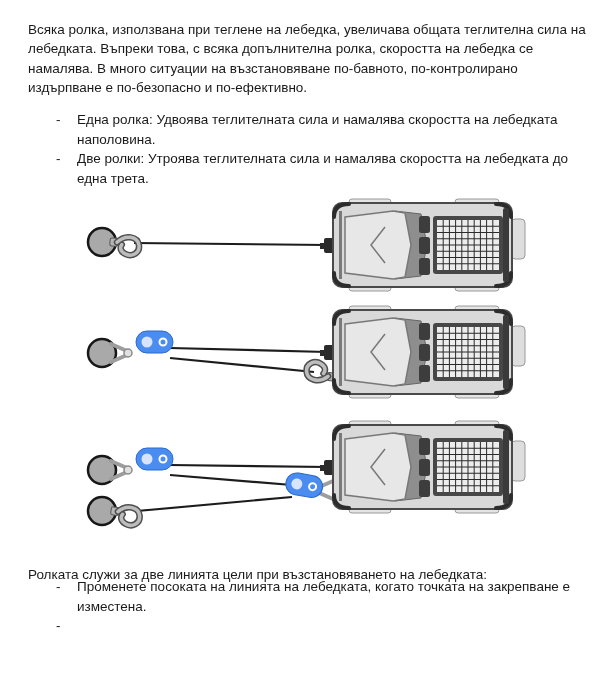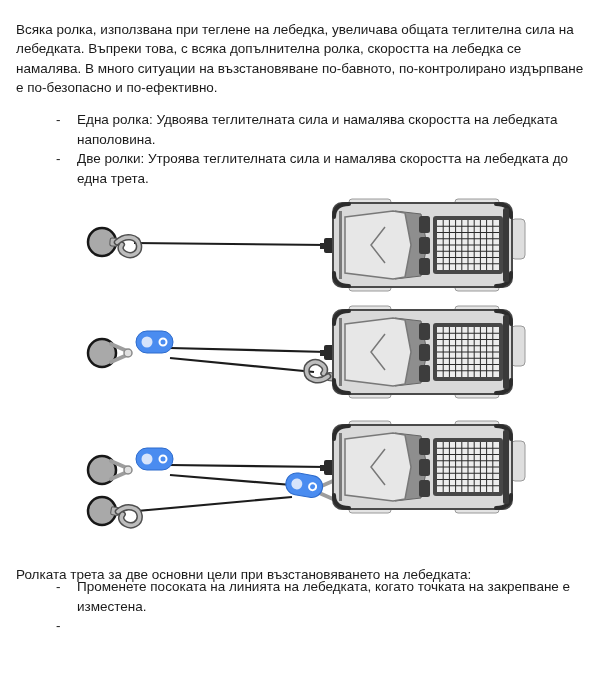--- a/index.html
+++ b/index.html
@@ -4,21 +4,21 @@
 <style>
   html,body{margin:0;padding:0;background:#ffffff;}
   .page{
     position:relative;
     width:602px;height:699px;
     background:#ffffff;
     font-family:"Liberation Sans", sans-serif;
     color:#1a1a1a;
     overflow:hidden;
   }
-  .tblock{position:absolute;left:16px;right:14px;font-size:13.5px;line-height:19.5px;}
+  .tblock{position:absolute;left:28px;right:14px;font-size:13.5px;line-height:19.5px;}
   .intro{top:6px;}
   .example-heading{top:88px;}
   .dash-list{position:absolute;left:56px;right:20px;list-style:none;margin:0;padding:0;
              font-size:13.5px;line-height:19.5px;}
   .example-list{top:110px;}
   .purpose-intro{top:551px;}
   .purpose-list{top:577px;}
   .dash-list li{position:relative;padding-left:21px;}
   .dash-list .dash{position:absolute;left:0;top:0;}
   .fig{position:absolute;left:0;top:198px;}
@@ -120,21 +120,21 @@
       <use href="#shackle" transform="translate(111,272)"></use>
       <use href="#pulley" transform="translate(136,261)" fill="#4a8cf0"></use>
       <use href="#anchor" transform="translate(102,313)" fill="#a9a9a9"></use>
       <use href="#hook" transform="translate(114,313) rotate(8)"></use>
       <use href="#shackle" transform="translate(333,292) rotate(180)"></use>
       <use href="#pulley" transform="translate(286,284) rotate(10)" fill="#4a8cf0"></use>
       <use href="#vehicle" transform="translate(333,227)"></use>
     </g>
   </svg>
 
-  <p class="tblock purpose-intro">Ролката трета за две основни цели при възстановяването на лебедката:</p>
+  <p class="tblock purpose-intro">Ролката служи за две линията цели при възстановяването на лебедката:</p>
 
   <ul class="dash-list purpose-list">
     <li>
       <span class="dash">-</span>
       <span>Променете посоката на линията на лебедката, когато точката на закрепване е изместена.</span>
     </li>
     <li>
       <span class="dash">-</span>
     </li>
   </ul>

